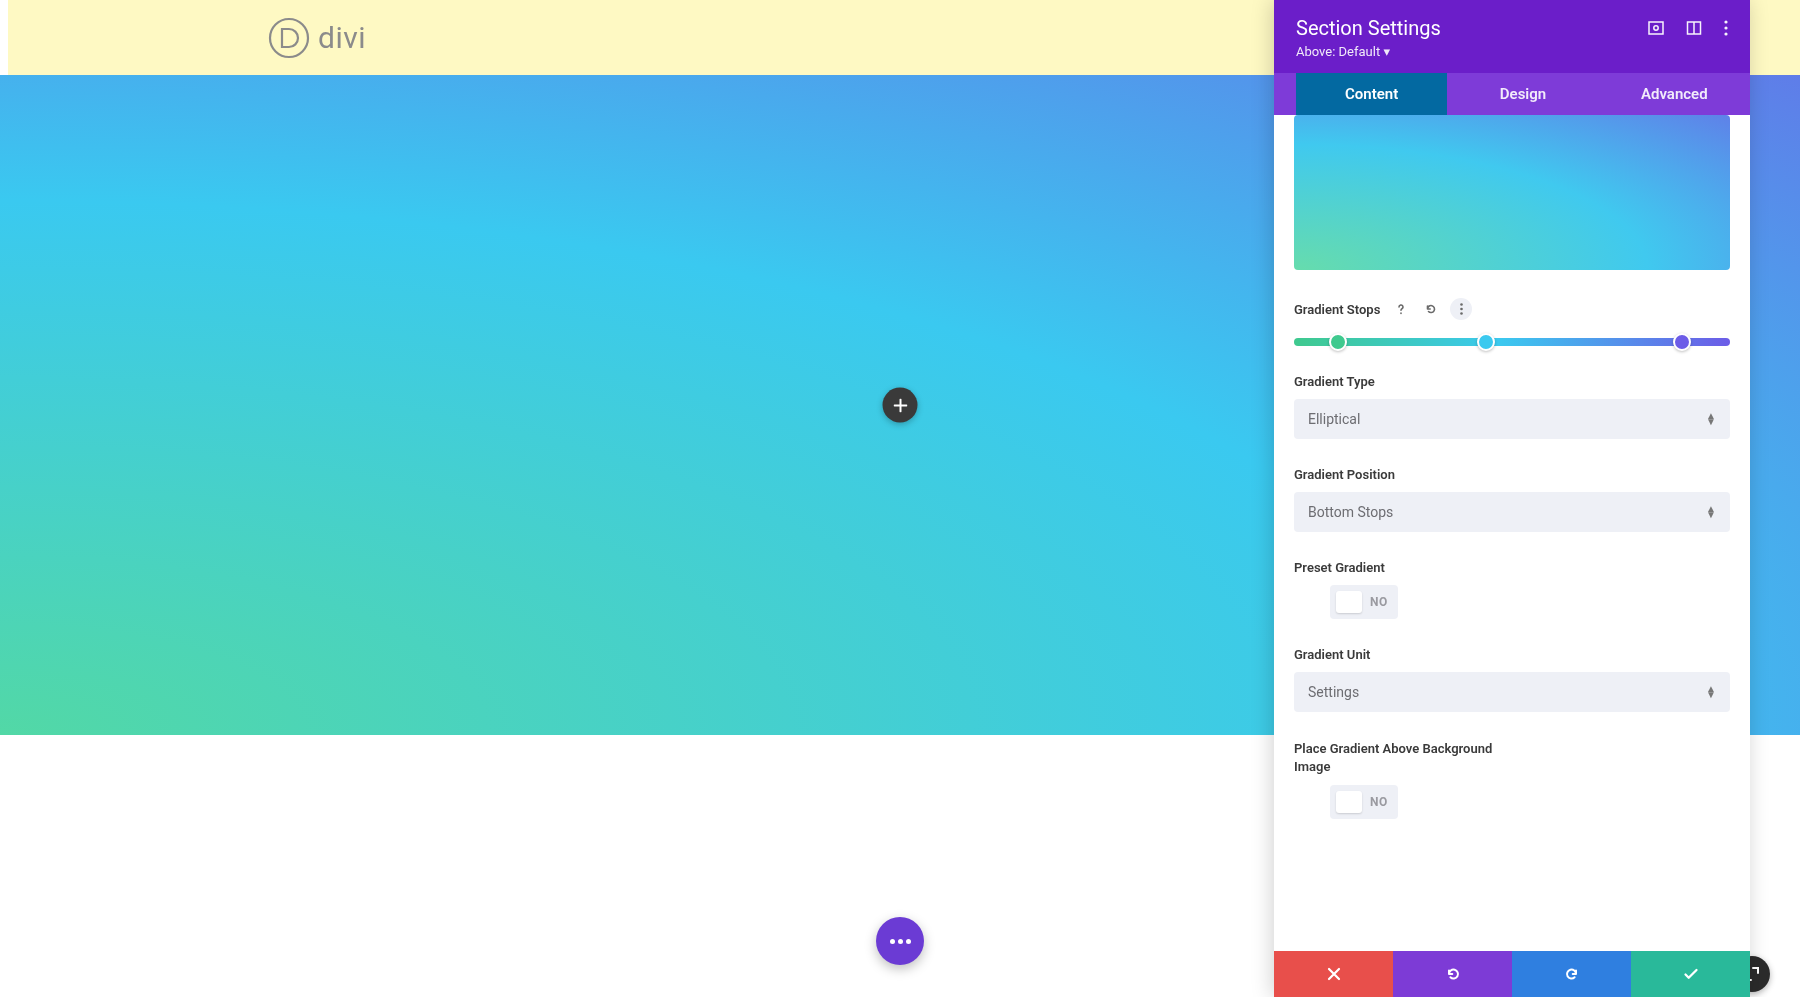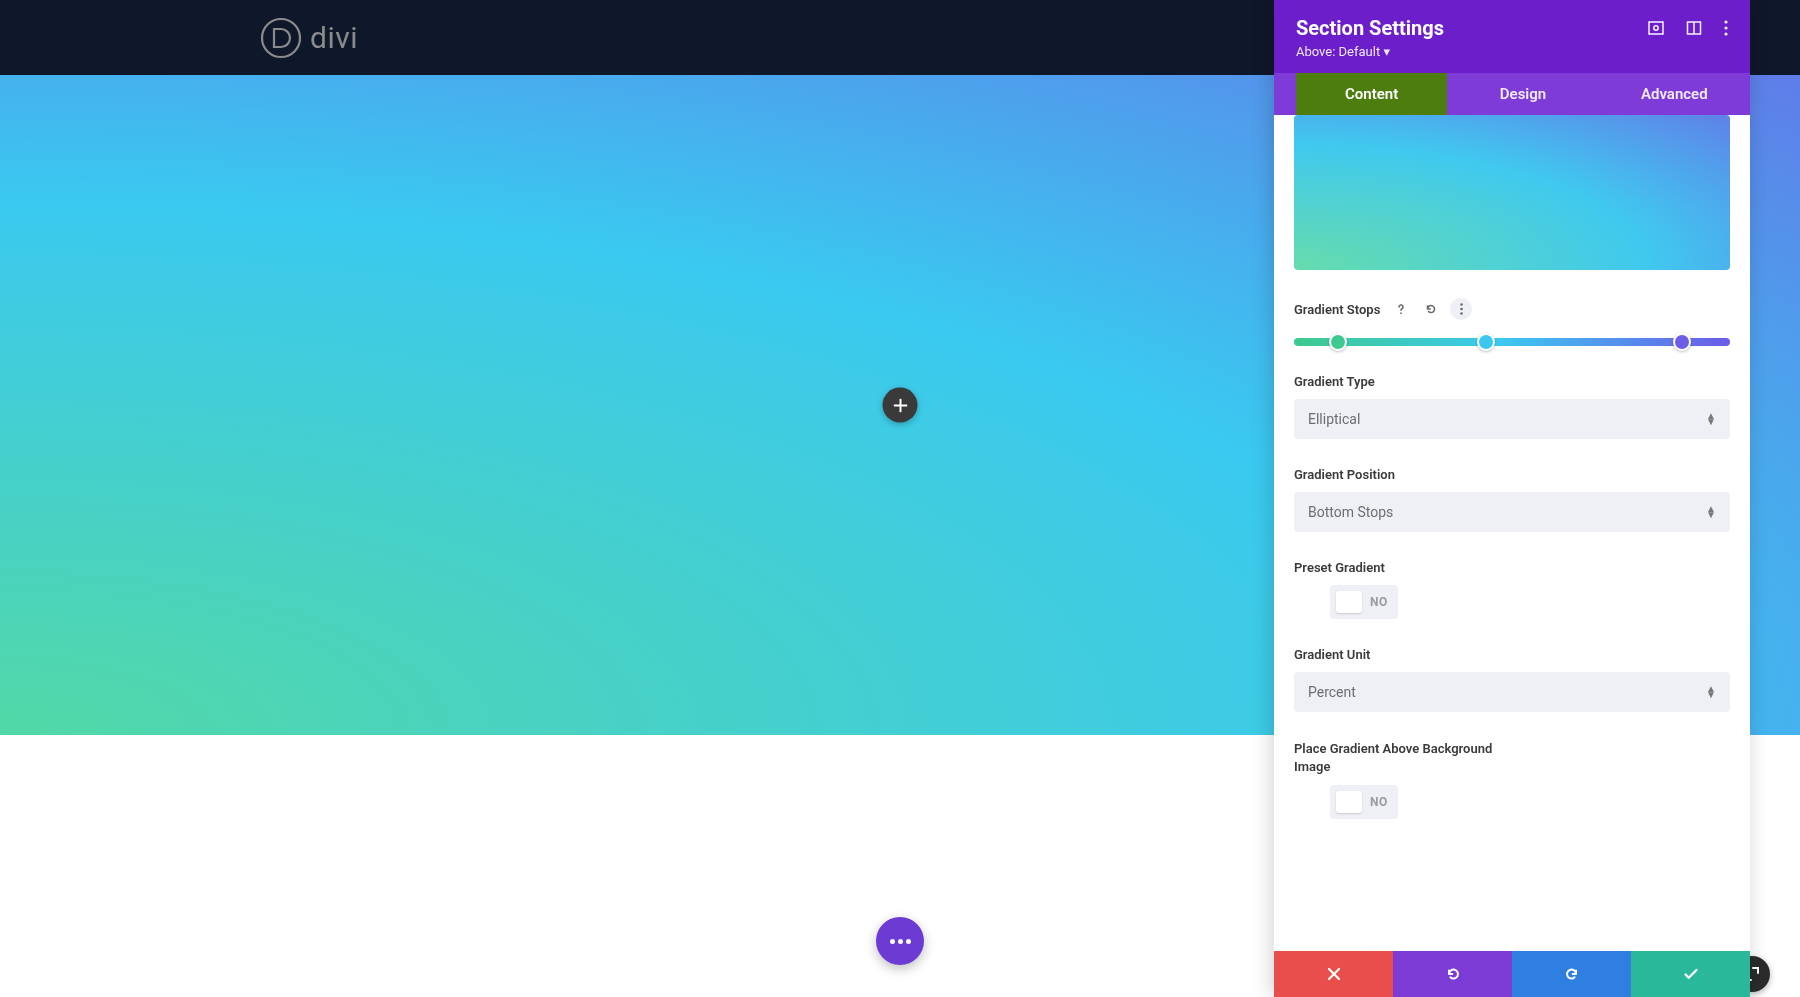--- a/index.html
+++ b/index.html
@@ -1,21 +1,21 @@
 <!DOCTYPE html>
 <html><head>
 <meta charset="utf-8">
 <style>
 * { margin: 0; padding: 0; box-sizing: border-box; font-family: -apple-system, BlinkMacSystemFont, "Segoe UI", Roboto, Helvetica, Arial, sans-serif; }
 html, body { width: 100%; height: 100%; background: #fff; overflow: hidden; }
 
 .viewport { position: relative; width: 1800px; height: 997px; background: #fff; }
 
 
-.header { position: absolute; top: 0; left: 0; right: 0; height: 75px; background: #0f172a; display: flex; align-items: center; padding-left: 260px; }
+.header { position: absolute; top: 0; left: 8px; right: 0; height: 75px; background: #fef9c3; display: flex; align-items: center; padding-left: 260px; }
 .logo { display: flex; align-items: center; gap: 8px; color: #8b8b8b; }
 .logo-text { font-size: 30px; font-weight: 400; letter-spacing: 0.5px; color: #8b8b8b; }
 
 
 .canvas {
   position: absolute;
   top: 75px; left: 0; width: 1800px; height: 660px;
   background: radial-gradient(180% 180% at 0% 100%, #52d8a6 0%, #3ac9f0 45%, #6b63e6 90%);
 }
 .add-btn {
@@ -46,32 +46,32 @@
 .panel {
   position: absolute; top: 0; right: 50px; width: 476px; height: 997px;
   background: #fff; box-shadow: -2px 0 20px rgba(0,0,0,0.18);
   display: flex; flex-direction: column;
 }
 
 .panel-header {
   background: #6b1ec9; color: #fff; padding: 16px 22px 14px;
   display: flex; justify-content: space-between; align-items: flex-start;
 }
-.panel-title { font-size: 20px; font-weight: 700; }
+.panel-title { font-size: 20px; font-weight: 400; }
 .panel-preset { font-size: 13px; opacity: 0.9; margin-top: 4px; cursor: pointer; }
 .panel-header-icons { display: flex; gap: 22px; align-items: center; padding-top: 4px; }
 .panel-header-icons .hicon { cursor: pointer; opacity: 0.95; }
 
 
 .panel-tabs { display: flex; background: #7e3bd8; }
 .panel-tab {
   flex: 1; text-align: center; padding: 12px 0; color: #fff; font-size: 15px; font-weight: 600;
   cursor: pointer; opacity: 0.9;
 }
-.panel-tab.active { background: #4d7c0f; opacity: 1; margin-left: 22px; }
+.panel-tab.active { background: #0369a1; opacity: 1; margin-left: 22px; }
 
 
 .panel-body { flex: 1; overflow-y: auto; padding: 0 20px 20px 20px; position: relative; }
 .panel-body::-webkit-scrollbar { width: 6px; }
 .panel-body::-webkit-scrollbar-thumb { background: #7a3bd4; border-radius: 3px; }
 
 .preview {
   width: 100%; height: 155px; border-radius: 4px; margin-top: 0;
   background: radial-gradient(180% 180% at 0% 100%, #66dcad 0%, #40c9ef 45%, #6b64e6 92%);
 }
@@ -249,21 +249,21 @@
         <div class="field-label">Preset Gradient</div>
         <div class="toggle">
           <div class="toggle-knob"></div>
           <span class="toggle-label">NO</span>
         </div>
       </div>
 
       <div class="field">
         <div class="field-label">Gradient Unit</div>
         <div class="select">
-          <span class="select-value">Percent</span>
+          <span class="select-value">Settings</span>
           <span class="select-arrows">▲<br>▼</span>
         </div>
       </div>
 
       <div class="field">
         <div class="field-label" style="max-width:200px; line-height:1.35;">Place Gradient Above Background Image</div>
         <div class="toggle">
           <div class="toggle-knob"></div>
           <span class="toggle-label">NO</span>
         </div>

